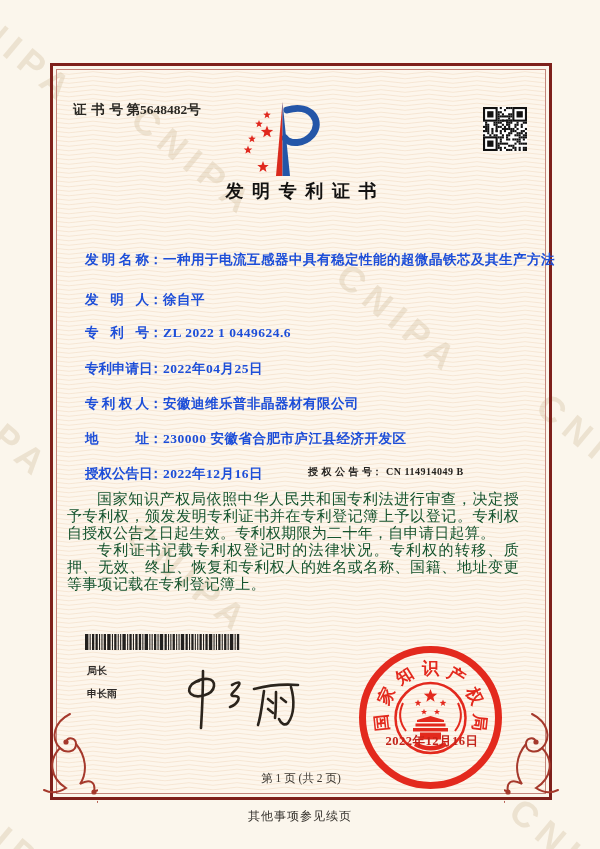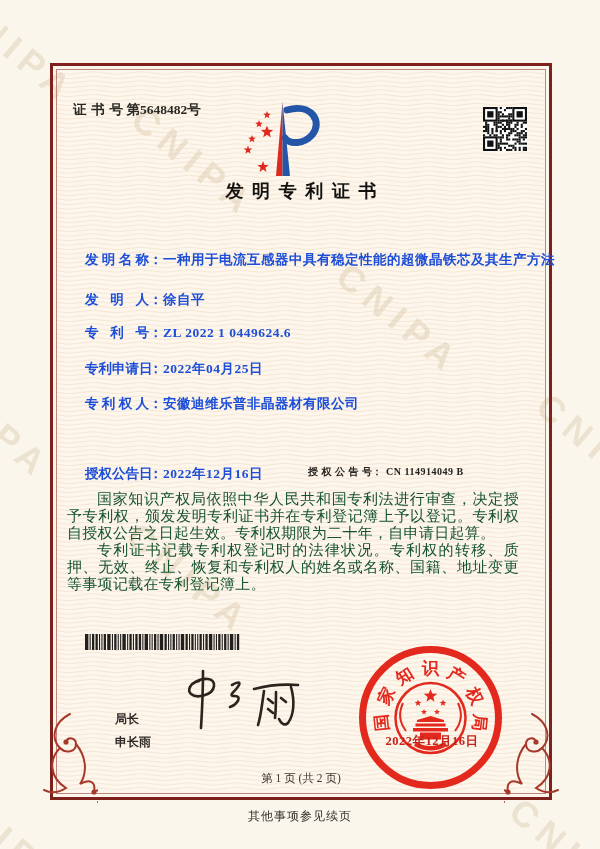--- a/index.html
+++ b/index.html
@@ -30,22 +30,22 @@
   .field{position:absolute;left:85px;font-size:13.5px;font-weight:600;color:#1d4ed8;white-space:nowrap;}
   .flabel{display:inline-block;width:64px;text-align:justify;text-align-last:justify;vertical-align:bottom;}
   .fcolon{display:inline-block;width:14px;}
   .fvalue{letter-spacing:.5px;}
   .field2{position:absolute;left:308px;font-size:10px;font-weight:600;color:#24221f;white-space:nowrap;}
   
   .body-text{position:absolute;left:67px;top:491px;width:452px;font-size:15px;line-height:17px;color:#14532d;}
   .body-text p{margin:0;text-indent:2em;text-align:justify;letter-spacing:.3px;}
   
   .barcode{position:absolute;left:85px;top:634px;}
-  .signer{position:absolute;left:87px;top:708px;font-family:"Liberation Sans","DejaVu Sans",sans-serif;
-    font-weight:700;font-size:12px;color:#2f2b28;line-height:23px;margin-left:28px;}
+  .signer{position:absolute;left:87px;top:659px;font-family:"Liberation Sans","DejaVu Sans",sans-serif;
+    font-weight:700;font-size:10px;color:#2f2b28;line-height:23px;}
   .signature{position:absolute;left:176px;top:668px;}
   .seal{position:absolute;left:358px;top:645px;}
   .seal-date{position:absolute;left:368px;top:733px;width:128px;text-align:center;
     font-size:12.5px;font-weight:700;color:#c3231a;letter-spacing:.5px;}
   .flourish{position:absolute;width:58px;height:92px;}
   .flourish.left{left:40px;top:712px;}
   .flourish.right{left:504px;top:712px;transform:scaleX(-1);}
   .page-num{position:absolute;left:50px;top:771px;width:502px;text-align:center;font-size:11.5px;color:#3c3832;}
   .cont-note{position:absolute;left:0;top:808px;width:600px;text-align:center;font-size:12px;color:#33302b;letter-spacing:1px;}
   svg{display:block;}
@@ -440,20 +440,23 @@
     </div>
     <div class="field" style="top:324px">
       <span class="flabel">专利号</span><span class="fcolon">：</span><span class="fvalue">ZL 2022 1 0449624.6</span>
     </div>
     <div class="field" style="top:360px">
       <span class="flabel">专利申请日</span><span class="fcolon">：</span><span class="fvalue">2022年04月25日</span>
     </div>
     <div class="field" style="top:395px">
       <span class="flabel">专利权人</span><span class="fcolon">：</span><span class="fvalue">安徽迪维乐普非晶器材有限公司</span>
     </div>
+    <div class="field" style="top:430px">
+      <span class="flabel">地址</span><span class="fcolon">：</span><span class="fvalue">230000 安徽省合肥市庐江县经济开发区</span>
+    </div>
     <div class="field" style="top:465px">
       <span class="flabel">授权公告日</span><span class="fcolon">：</span><span class="fvalue">2022年12月16日</span>
     </div>
     <div class="field2" style="top:465px">
       <span class="flabel">授权公告号</span><span class="fcolon">：</span><span class="fvalue">CN 114914049 B</span>
     </div>
 
     <div class="body-text">
       <p>国家知识产权局依照中华人民共和国专利法进行审查，决定授予专利权，颁发发明专利证书并在专利登记簿上予以登记。专利权自授权公告之日起生效。专利权期限为二十年，自申请日起算。</p>
       <p>专利证书记载专利权登记时的法律状况。专利权的转移、质押、无效、终止、恢复和专利权人的姓名或名称、国籍、地址变更等事项记载在专利登记簿上。</p>

